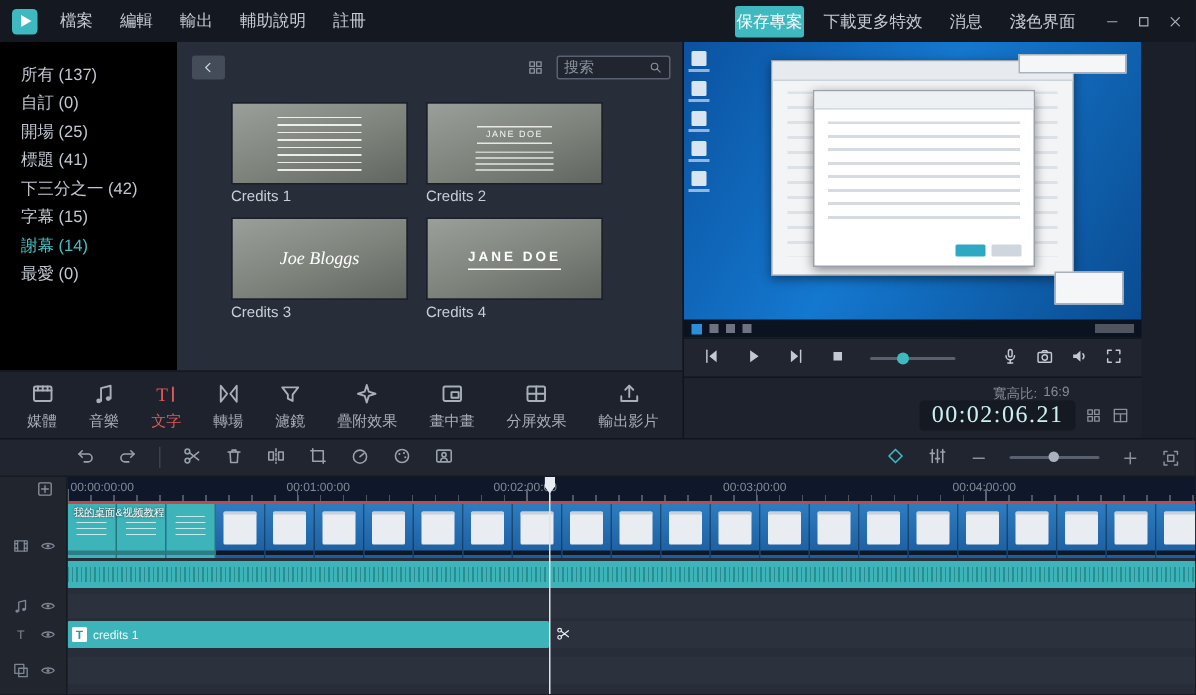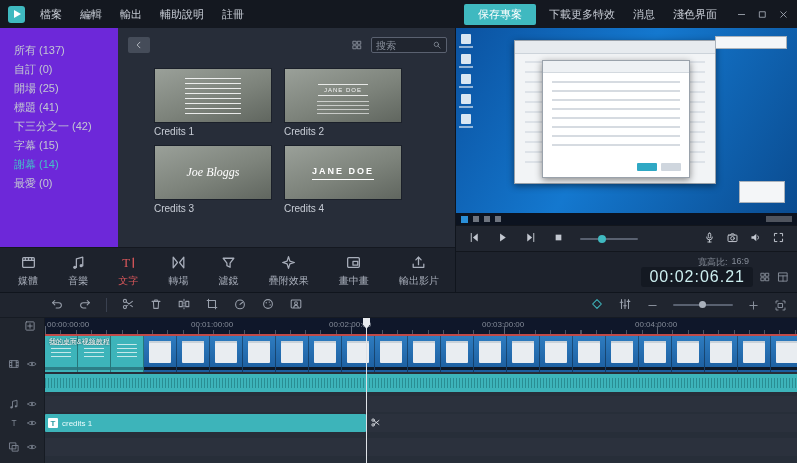--- a/index.html
+++ b/index.html
@@ -15,32 +15,32 @@
 
   .app{width:797px;height:463px;display:flex;flex-direction:column;background:#1a1f29;overflow:hidden}
 
   
   .topbar{height:28px;background:#141820;display:flex;align-items:center;padding:0 8px;flex:0 0 28px}
   .logo{width:17px;height:17px;border-radius:3px;background:#3fb9c0;position:relative;margin-right:6px}
   .logo::after{content:"";position:absolute;left:6px;top:4px;border-left:7px solid #fff;
     border-top:4.5px solid transparent;border-bottom:4.5px solid transparent}
   .menu-item{padding:0 9px;line-height:28px;cursor:pointer}
   .tb-action{padding:0 9px;cursor:pointer;white-space:nowrap}
-  .tb-action.highlight{background:#3fb9c0;color:#fff;border-radius:2px;padding:3px 14px;margin-right:4px}
+  .tb-action.highlight{background:#3fb9c0;color:#fff;border-radius:2px;padding:3px 1px;margin-right:4px}
   .winbtns{display:flex;gap:10px;margin-left:10px;color:#aab0bb;align-items:center}
   .winbtns .icon{cursor:pointer}
 
   
   .mainrow{display:flex;height:264px;flex:0 0 264px}
   .leftcol{width:455px;display:flex;flex-direction:column}
-  .rightcol{width:342px;display:flex;flex-direction:column;border-left:1px solid #10151d}
+  .rightcol{width:306px;display:flex;flex-direction:column;border-left:1px solid #10151d}
   .contentrow{display:flex;height:219px}
 
   
-  .sidebar{width:118px;background:#6d28d9;padding:13px 0 0 14px;flex:0 0 118px}
+  .sidebar{width:118px;background:#000000;padding:13px 0 0 14px;flex:0 0 118px}
   .side-item{line-height:19px;color:#c2c7d1;cursor:pointer;white-space:nowrap}
   .side-item.selected{color:#45c0c6;}
 
   
   .library{flex:1;background:#272d39;padding:8px 8px 0 10px;overflow:hidden}
   .lib-header{display:flex;align-items:center;gap:8px;height:18px}
   .back-btn{width:22px;height:16px;background:#454c59;border-radius:2px;color:#d4d9e0;
     display:flex;align-items:center;justify-content:center}
   .searchbox{width:76px;height:16px;border:1px solid #5a6170;background:#20252f;border-radius:2px;
     display:flex;align-items:center;padding:0 4px;gap:3px}
@@ -100,21 +100,21 @@
   .transport{height:26px;background:#20252f;display:flex;align-items:center;padding:0 12px;gap:15px;
     color:#c3c8d1;flex:0 0 26px;border-top:1px solid #12161d}
   .tgroup{display:flex;align-items:center;gap:15px}
   .tgroup.g10{gap:10px}
   .vol{position:relative;width:58px;height:2px;background:#596170;border-radius:2px;cursor:pointer}
   .vol .knob{position:absolute;left:18px;top:-3px;width:8px;height:8px;border-radius:50%;background:#3fb9c0}
 
   
   .statusrow{flex:1;background:#1d222c;border-top:1px solid #12161d;position:relative}
   .aspect{position:absolute;right:48px;top:4px;font-size:9px;color:#868d99;display:flex;gap:4px}
-  .timecode{position:absolute;right:44px;top:15px;font-family:Liberation Sans, sans-serif;
+  .timecode{position:absolute;right:44px;top:15px;font-family:Liberation Serif, serif;
     font-size:16px;letter-spacing:1px;color:#cdeff0;background:#141922;padding:1px 8px;border-radius:3px}
   .status-icons{position:absolute;right:8px;top:19px;display:flex;gap:6px;color:#8a919d}
   .status-icons .icon{cursor:pointer}
 
   
   .timeline{height:171px;display:flex;flex-direction:column;flex:0 0 171px}
   .tl-tools{height:26px;background:#20252f;border-top:1px solid #10151d;border-bottom:1px solid #161b23;
     display:flex;align-items:center;padding:0 10px 0 50px;gap:14px;color:#9aa1ad;flex:0 0 26px}
   .tl-tools .tgroup{gap:14px}
   .vdiv{width:1px;height:14px;background:#3a4150}
@@ -351,20 +351,29 @@
           </div>
           <div class="mode idx-6">
             <span class="icon i17">
               <svg viewBox="0 0 16 16" fill="none" stroke="currentColor" stroke-width="1.2" stroke-linecap="round" stroke-linejoin="round">
                 <rect x="2.5" y="3.5" width="11" height="9" rx="1"></rect>
                 <rect x="7.5" y="7" width="4.5" height="3.5"></rect>
               </svg>
             </span>
             <span class="mlabel">畫中畫</span>
           </div>
+          <div class="mode idx-7">
+            <span class="icon i17">
+              <svg viewBox="0 0 16 16" fill="none" stroke="currentColor" stroke-width="1.2" stroke-linecap="round" stroke-linejoin="round">
+                <rect x="2.5" y="3.5" width="11" height="9" rx="1"></rect>
+                <path d="M8 3.5 V12.5 M2.5 8 H13.5"></path>
+              </svg>
+            </span>
+            <span class="mlabel">分屏效果</span>
+          </div>
           <div class="mode idx-8">
             <span class="icon i17">
               <svg viewBox="0 0 16 16" fill="none" stroke="currentColor" stroke-width="1.2" stroke-linecap="round" stroke-linejoin="round">
                 <path d="M8 10 V3"></path>
                 <path d="M5.5 5.5 L8 3 L10.5 5.5"></path>
                 <path d="M3 9.5 V12.5 H13 V9.5"></path>
               </svg>
             </span>
             <span class="mlabel">輸出影片</span>
           </div>

